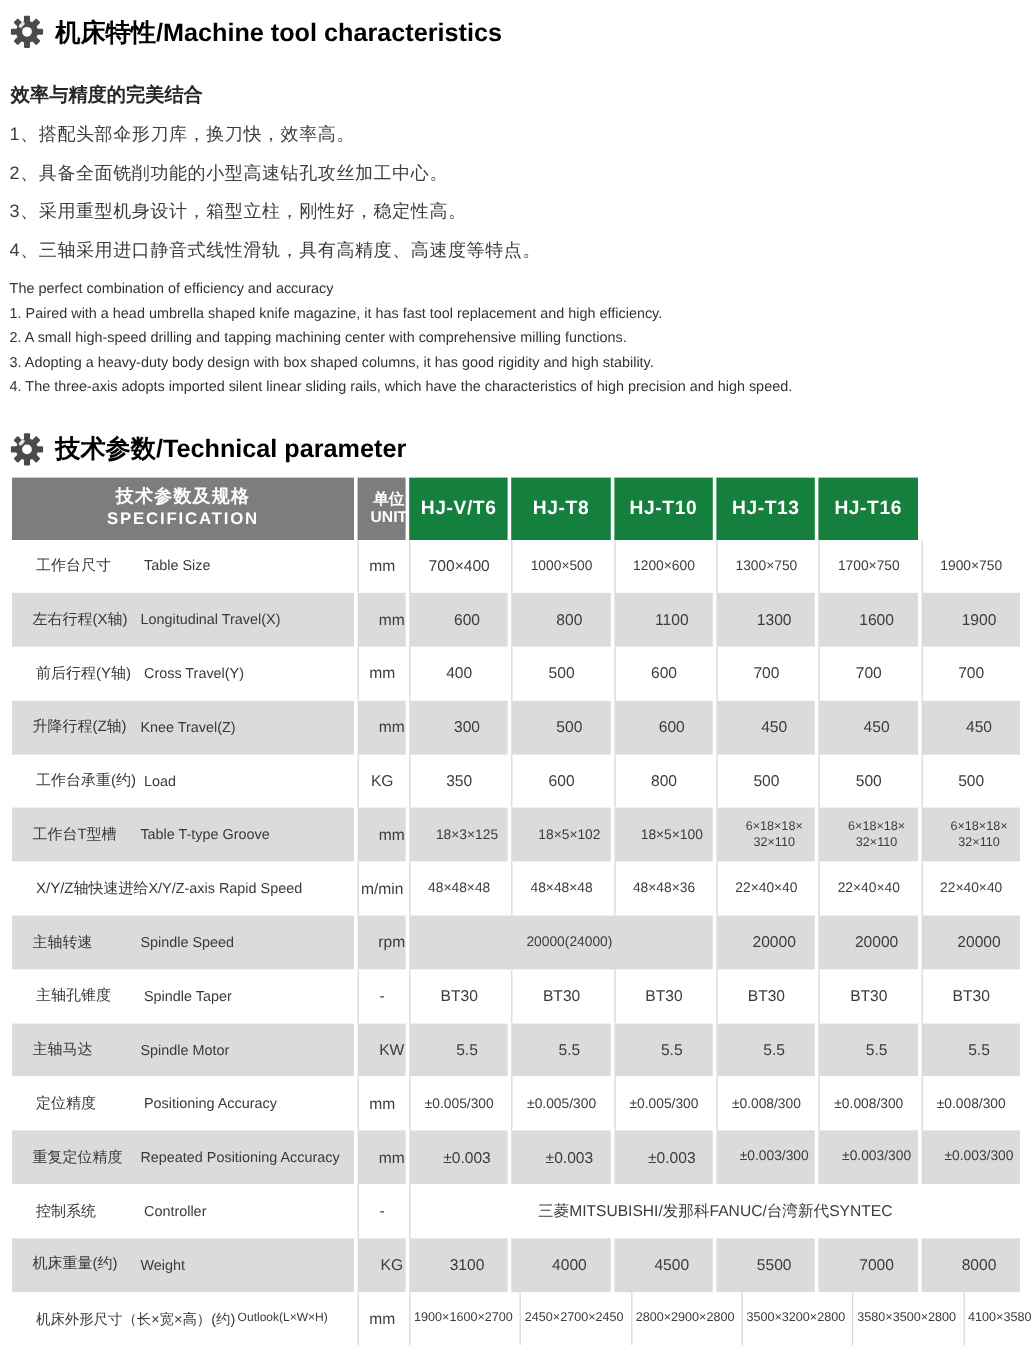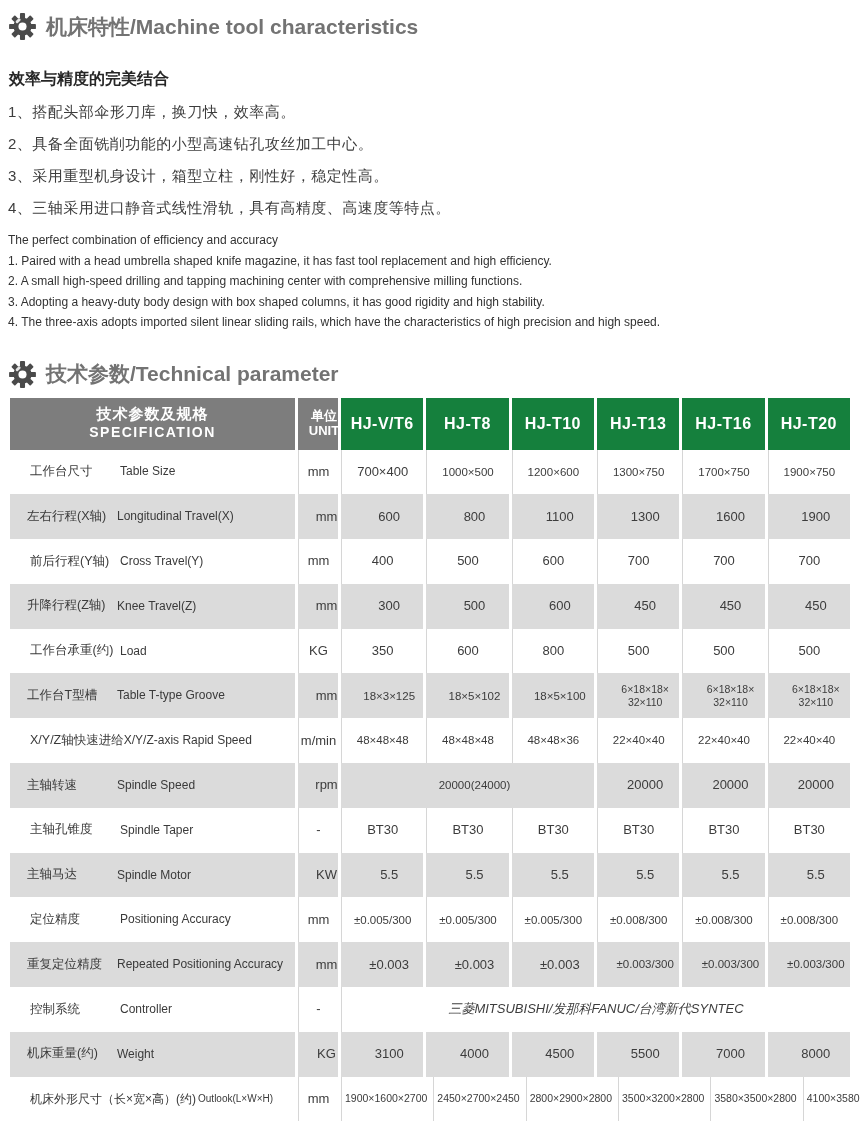--- a/index.html
+++ b/index.html
@@ -7,21 +7,21 @@
   body {
     width:860px; height:1123px; position:relative;
     font-family:"Liberation Sans","DejaVu Sans",sans-serif;
     color:#3c3c3c; overflow:hidden;
   }
   .page { padding:12px 10px 0 8px; }
 
   
   .sec-title { display:flex; align-items:center; gap:9px; }
   .sec-title h1 {
-    font-size:21px; font-weight:bold; color:#737373; letter-spacing:0px;
+    font-size:21px; font-weight:bold; color:#000000; letter-spacing:0px;
   }
   .gear { width:29px; height:29px; display:inline-flex; flex:0 0 auto; }
 
   h2.subtitle { font-size:16px; font-weight:bold; color:#262626; margin:28px 0 4px 1px; }
 
   .cn-point { font-size:15px; color:#3d3d3d; margin-top:13px; letter-spacing:0.5px; }
   .en-block { margin-top:12px; }
   .en-point { font-size:12px; color:#333; line-height:20.5px; }
 
   .sec2 { margin-top:27px; }
@@ -140,21 +140,20 @@
       <div class="cell unit-h">
         <span>单位</span>
         <span>UNIT</span>
       </div>
 
     <div class="cell model-h">HJ-V/T6</div>
         <div class="cell model-h">HJ-T8</div>
         <div class="cell model-h">HJ-T10</div>
         <div class="cell model-h">HJ-T13</div>
         <div class="cell model-h">HJ-T16</div>
-        <div class="cell model-h">HJ-T20</div>
       </div>
 
   <div class="trow white">
         <div class="cell spec">
           <span class="cn">工作台尺寸</span>
           <span class="en">Table Size</span>
         </div>
         <div class="cell unit">mm</div>
         <div class="cell val">700×400</div>
         <div class="cell val mid">1000×500</div>
@@ -303,21 +302,21 @@
         <div class="cell val mid">±0.003/300</div>
         <div class="cell val mid">±0.003/300</div>
         <div class="cell val mid">±0.003/300</div>
       </div>
       <div class="trow white">
         <div class="cell spec">
           <span class="cn">控制系统</span>
           <span class="en">Controller</span>
         </div>
         <div class="cell unit">-</div>
-        <div class="cell val" style="grid-column: span 6; font-style: italic;">三菱MITSUBISHI/发那科FANUC/台湾新代SYNTEC</div>
+        <div class="cell val" style="grid-column: span 6;">三菱MITSUBISHI/发那科FANUC/台湾新代SYNTEC</div>
       </div>
       <div class="trow gray">
         <div class="cell spec">
           <span class="cn">机床重量(约)</span>
           <span class="en">Weight</span>
         </div>
         <div class="cell unit">KG</div>
         <div class="cell val">3100</div>
         <div class="cell val">4000</div>
         <div class="cell val">4500</div>

